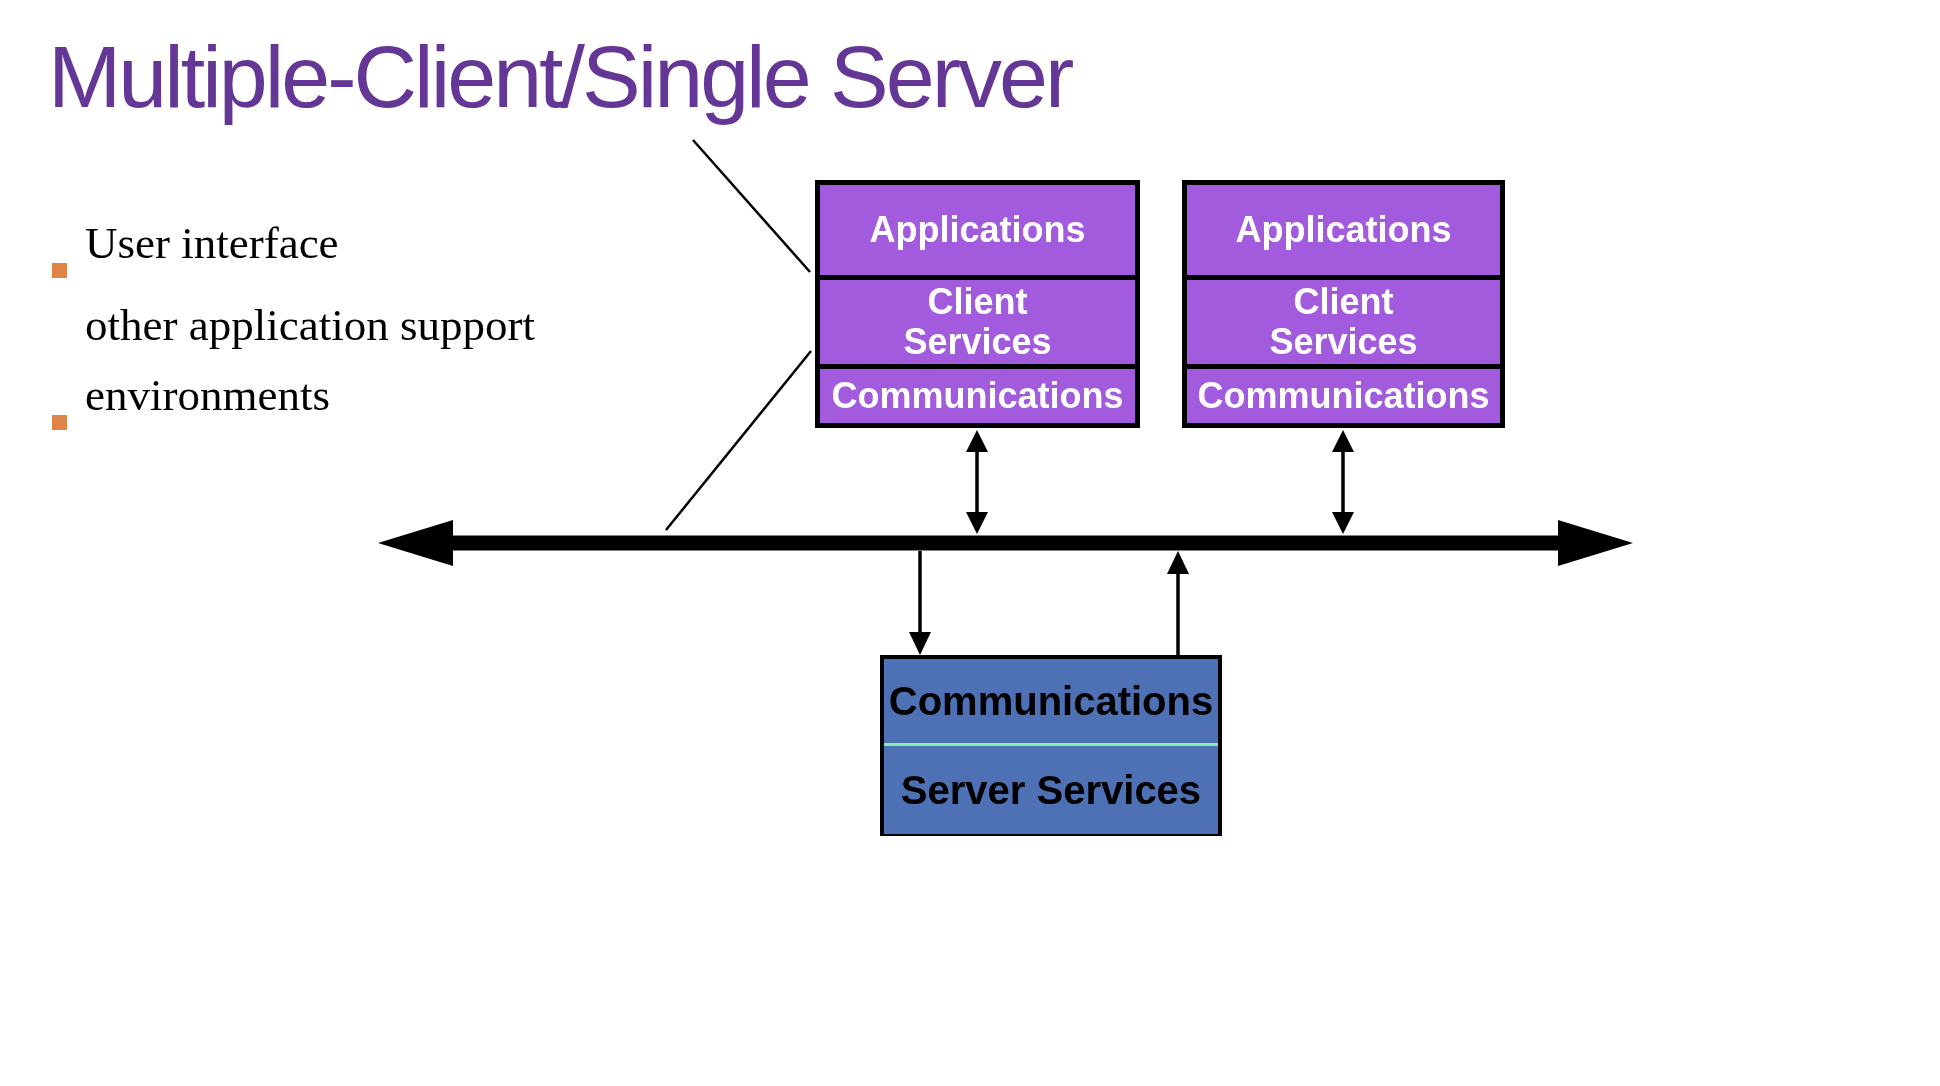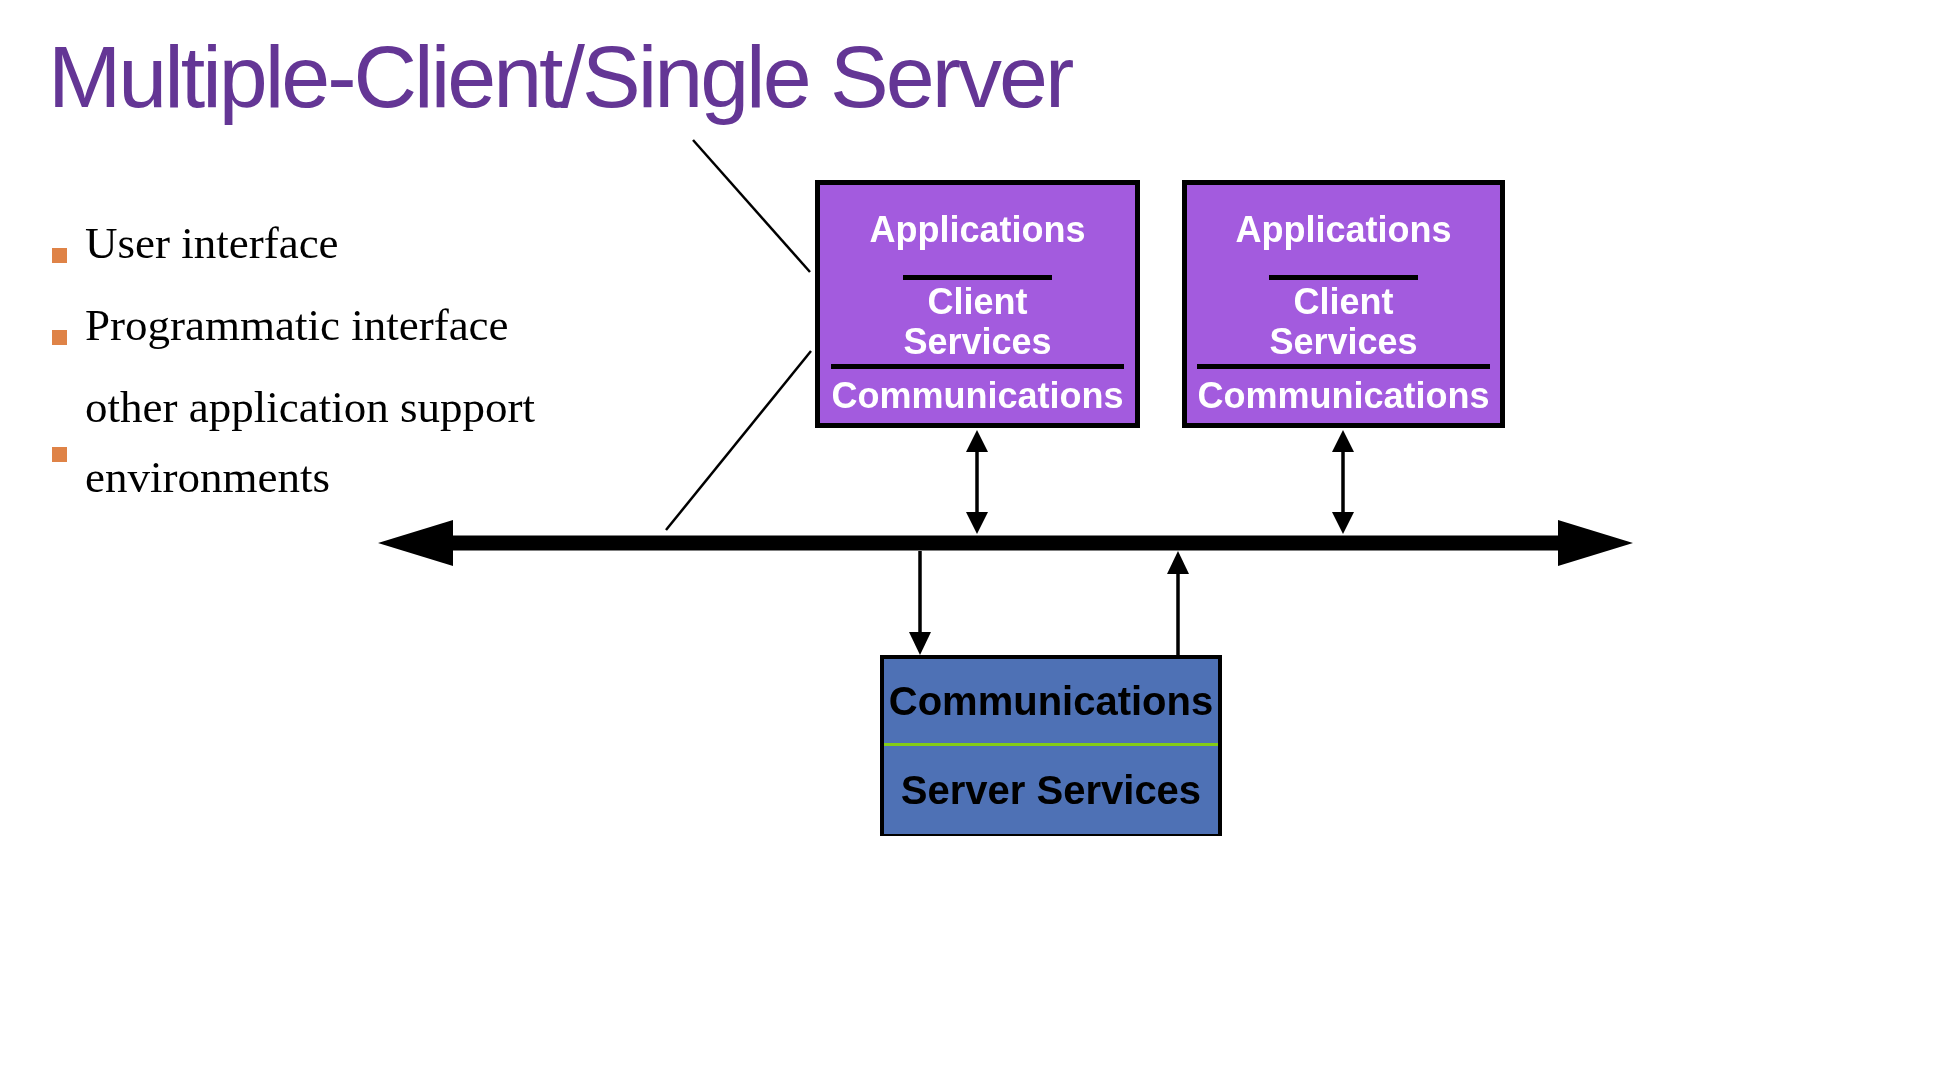--- a/index.html
+++ b/index.html
@@ -18,34 +18,34 @@
     position:absolute;left:48px;top:26px;
     font-size:88px;font-weight:400;letter-spacing:-3px;
     color:var(--title-color);
     white-space:nowrap;
   }
 
   .bullet-list{
     position:absolute;left:52px;top:208px;width:560px;
     display:flex;flex-direction:column;gap:12px;
   }
-  .bullet-item{display:flex;align-items:center;}
+  .bullet-item{display:flex;align-items:flex-end;}
   .bullet-marker{
     flex:0 0 15px;width:15px;height:15px;margin-top:24px;margin-right:18px;
     background:var(--bullet-marker);
   }
   .bullet-text{
     font-family:"Liberation Serif", serif;
     font-size:45px;line-height:70px;color:#000;width:520px;
   }
 
   .client-box{
     position:absolute;top:180px;width:325px;height:248px;
     border:5px solid #000;background:var(--client-fill);
-    display:flex;flex-direction:column;box-sizing:border-box;align-items:center;
+    display:flex;flex-direction:column;box-sizing:border-box;
   }
   .client-box.left{left:815px;}
   .client-box.right{left:1182px;width:323px;}
   .client-cell{
     display:flex;align-items:center;justify-content:center;
     color:#fff;font-weight:700;font-size:36px;line-height:40px;
     text-align:center;white-space:pre-line;
   }
   .cell-apps{height:90px;}
   .cell-svcs{height:84px;border-top:5px solid #000;}
@@ -54,21 +54,21 @@
   .server-box{
     position:absolute;left:880px;top:655px;width:342px;height:183px;
     border:4px solid #000;background:var(--server-fill);
     display:flex;flex-direction:column;box-sizing:border-box;
   }
   .server-cell{
     display:flex;align-items:center;justify-content:center;
     color:#000;font-weight:700;font-size:40px;text-align:center;
   }
   .srv-comm{height:84px;}
-  .srv-svcs{height:88px;border-top:3px solid #84cc16;}
+  .srv-svcs{height:88px;border-top:3px solid #86efac;}
 
   .network-label{
     position:absolute;left:1642px;top:525px;
     font-size:44px;font-weight:700;color:#000;white-space:nowrap;
   }
 
   .db-label{
     position:absolute;left:1051px;top:1002px;
     transform:translate(-50%,-50%);
     font-size:34px;font-weight:700;color:#fff;
@@ -124,24 +124,20 @@
 
   <div class="slide-title">Multiple-Client/Single Server</div>
 
   <div class="bullet-list">
     <div class="bullet-item">
       <span class="bullet-marker"></span>
       <span class="bullet-text">User interface</span>
     </div>
     <div class="bullet-item">
       <span class="bullet-marker"></span>
-      <span class="bullet-text">Programmatic interface</span>
-    </div>
-    <div class="bullet-item">
-      <span class="bullet-marker"></span>
       <span class="bullet-text">other application support environments</span>
     </div>
   </div>
 
   <div class="client-box left">
     <div class="client-cell cell-apps">Applications</div>
     <div class="client-cell cell-svcs">Client
 Services</div>
     <div class="client-cell cell-comm">Communications</div>
   </div>

